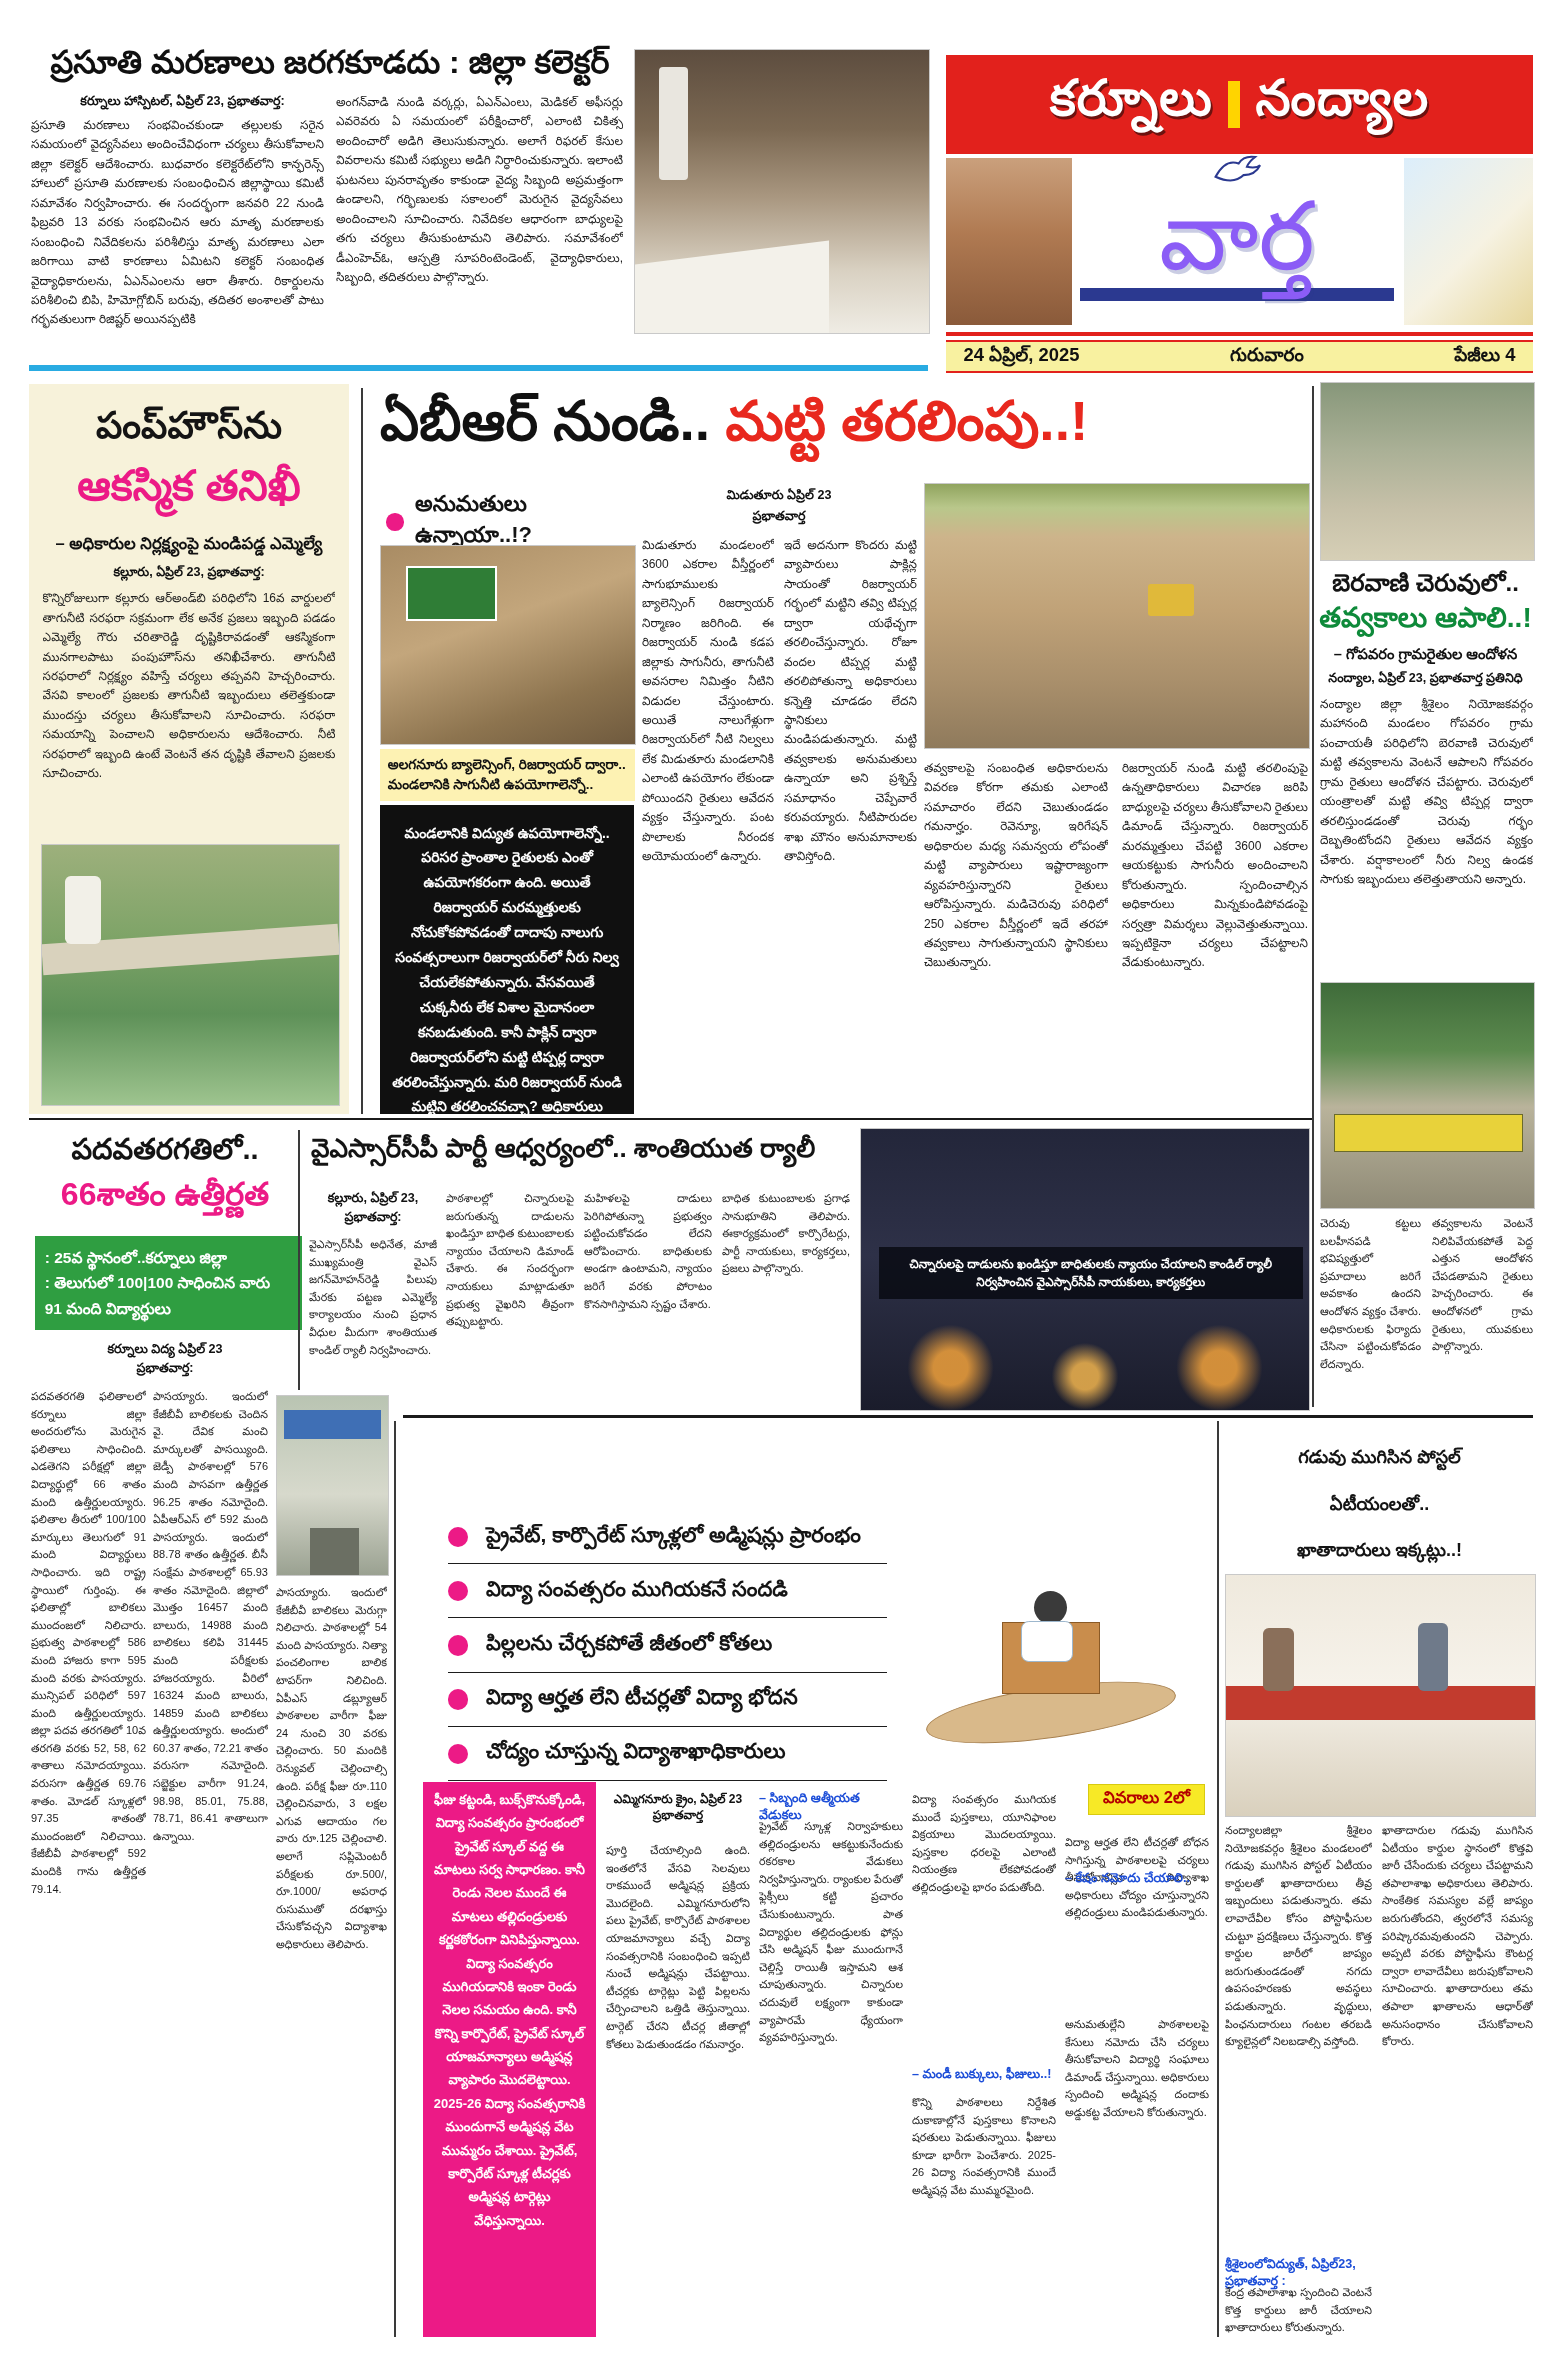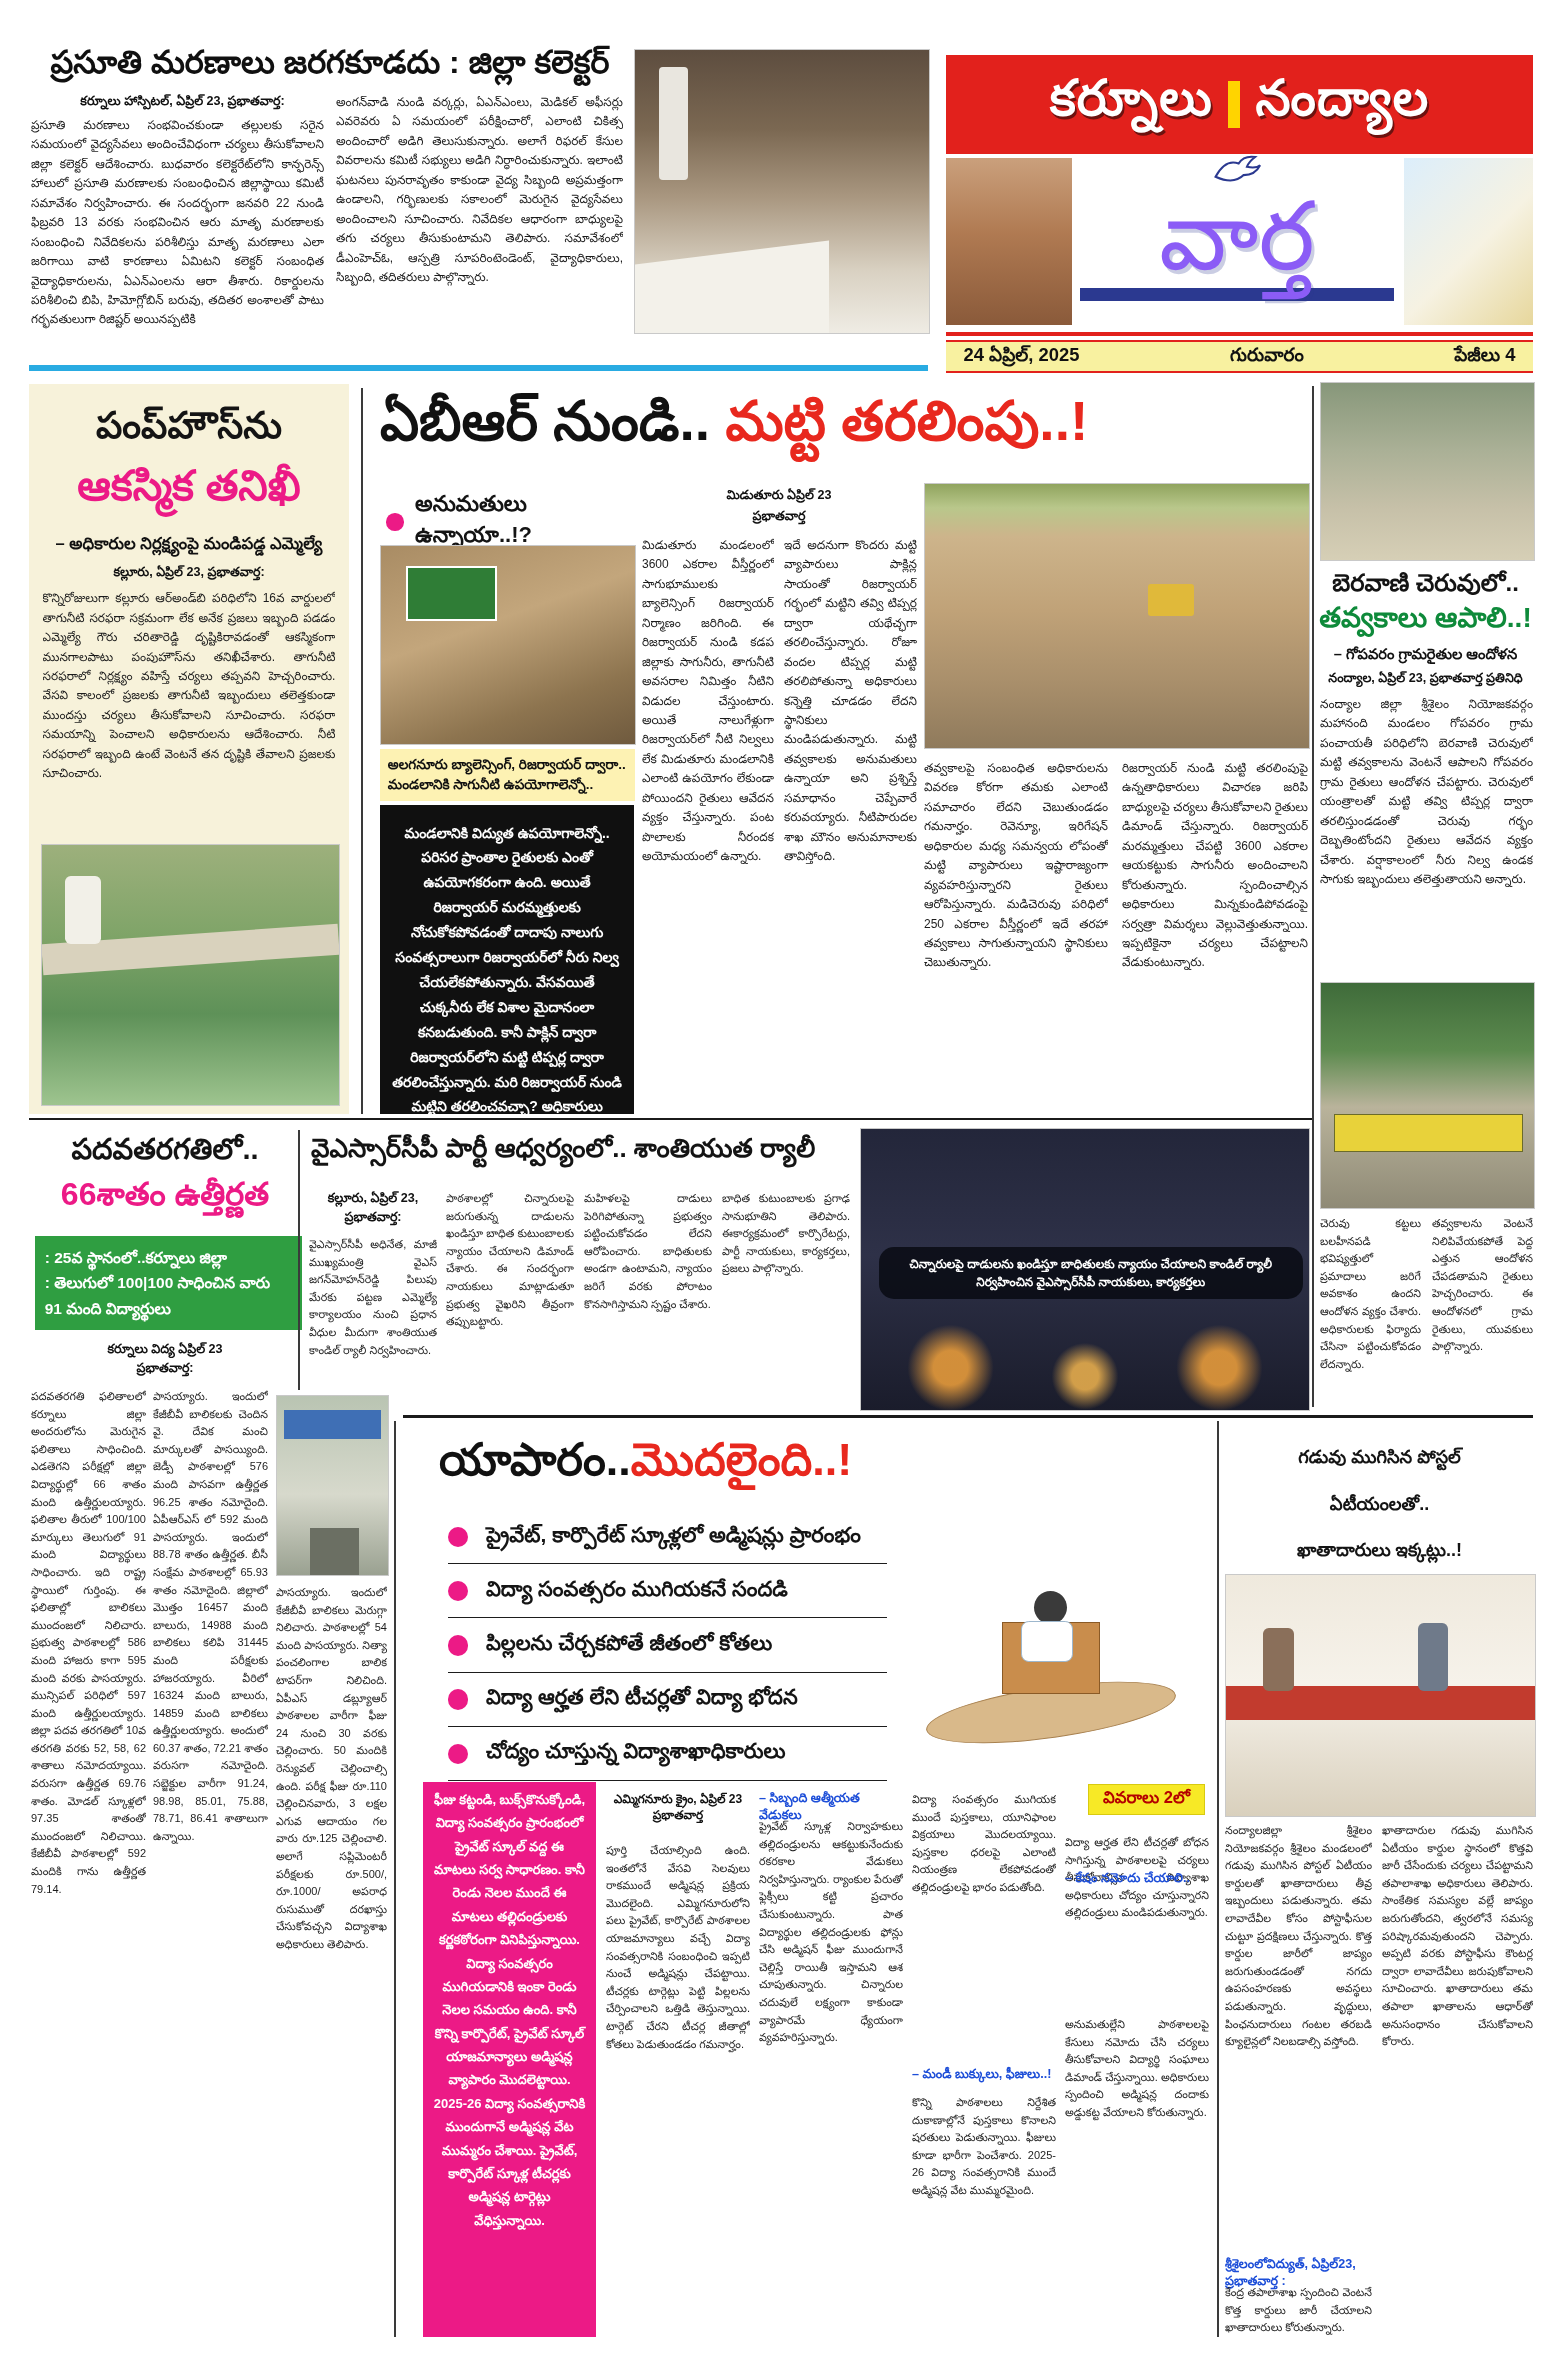--- a/index.html
+++ b/index.html
@@ -47,21 +47,21 @@
   .bullet-item{display:flex;align-items:center;gap:17.5px;padding:12.6px 0 11.6px 0;border-bottom:1.9px solid #1d1d1d;}
   .bullet-dot{width:20.4px;height:20.4px;border-radius:50%;background:#ec1a86;flex:0 0 auto;}
   .bullet-text{font-weight:800;font-size:21px;color:#151515;}
   .details-label{background:#f7e926;color:#b40000;font-weight:800;font-size:16.5px;
                  display:flex;align-items:center;justify-content:center;border:1px solid #d8ca10;}
   .pinkbox{background:#ec1a86;}
   .pink-text{color:#ffffff;font-weight:bold;font-size:13px;line-height:1.8;text-align:center;padding:5.8px 9.7px;}
   .pink-circle{width:146px;height:138px;border-radius:50%;border:4.9px solid #ffffff;margin:11.6px auto 5.8px auto;
                background:linear-gradient(180deg,#dff0fb 0%,#f6fbff 60%,#cfe3d8 100%);position:relative;overflow:hidden;}
   .banner-strip{position:absolute;left:4%;top:42%;width:92%;background:rgba(5,8,14,0.78);color:#fff;
-                font-weight:bold;font-size:12px;line-height:1.5;text-align:center;padding:7.8px 5.8px;border-radius:15px;}
+                font-weight:bold;font-size:12px;line-height:1.5;text-align:center;padding:7.8px 5.8px;}
   
   .ph-meeting{background:linear-gradient(180deg,#5d4d3f 0%,#7b6852 28%,#a99780 52%,#d9d1c2 78%,#efece4 100%);}
   .ph-temple{background:linear-gradient(180deg,#caa07c 0%,#b07a52 45%,#8a5a3a 100%);}
   .ph-nandi{background:linear-gradient(135deg,#dceefb 0%,#f6f2e2 55%,#e7d79c 100%);}
   .ph-canal{background:linear-gradient(160deg,#a98c64 0%,#c3a67c 40%,#8d744f 75%,#6f5a3e 100%);}
   .ph-river{background:linear-gradient(180deg,#90a45e 0%,#b9c78b 9%,#cdb48b 20%,#c0a278 48%,#a98f6b 75%,#8f7a5c 100%);}
   .ph-drylake{background:linear-gradient(180deg,#87977a 0%,#aab096 38%,#c6c0a8 70%,#d6cfb6 100%);}
   .ph-pond{background:linear-gradient(180deg,#9db07c 0%,#7fa468 35%,#5e9158 65%,#9ec48f 100%);}
   .ph-protest{background:linear-gradient(180deg,#3f6b3a 0%,#5c8a4e 30%,#b9b39b 55%,#8f8a76 100%);}
   .ph-rally{background:radial-gradient(circle at 20% 85%,rgba(255,170,60,0.8) 0 4%,transparent 10%),
@@ -190,23 +190,20 @@
   <div class="abs col small" style="left:584px;top:1190px;width:128px;height:217px;">మహిళలపై దాడులు పెరిగిపోతున్నా ప్రభుత్వం పట్టించుకోవడం లేదని ఆరోపించారు. బాధితులకు అండగా ఉంటామని, న్యాయం జరిగే వరకు పోరాటం కొనసాగిస్తామని స్పష్టం చేశారు.</div>
   <div class="abs col small" style="left:722px;top:1190px;width:128px;height:217px;">బాధిత కుటుంబాలకు ప్రగాఢ సానుభూతిని తెలిపారు. ఈకార్యక్రమంలో కార్పొరేటర్లు, పార్టీ నాయకులు, కార్యకర్తలు, ప్రజలు పాల్గొన్నారు.</div>
   <div class="abs ph ph-rally" style="left:860px;top:1128px;width:448px;height:281px;">
     <div class="banner-strip">చిన్నారులపై దాడులను ఖండిస్తూ బాధితులకు న్యాయం చేయాలని కాండిల్ ర్యాలీ నిర్వహించిన వైఎస్సార్‌సీపీ నాయకులు, కార్యకర్తలు</div>
   </div>
 
   <div class="abs hrule" style="left:403px;top:1415px;width:1130px;height:2.9px;"></div>
   <div class="abs vrule" style="left:394px;top:1421px;height:916px;"></div>
   <div class="abs vrule" style="left:1217px;top:1421px;height:916px;"></div>
 
-  <div class="abs hl-adm" style="left:439px;top:1434px;width:757px;">
-    <span>యాపారం..</span><span class="red">మొదలైంది..!</span>
-  </div>
   <div class="abs" style="left:448px;top:1510px;width:439px;">
     <div class="bullet-item">
       <span class="bullet-dot"></span>
       <span class="bullet-text">ప్రైవేట్, కార్పొరేట్ స్కూళ్లలో అడ్మిషన్లు ప్రారంభం</span>
     </div>
     <div class="bullet-item">
       <span class="bullet-dot"></span>
       <span class="bullet-text">విద్యా సంవత్సరం ముగియకనే సందడి</span>
     </div>
     <div class="bullet-item">

